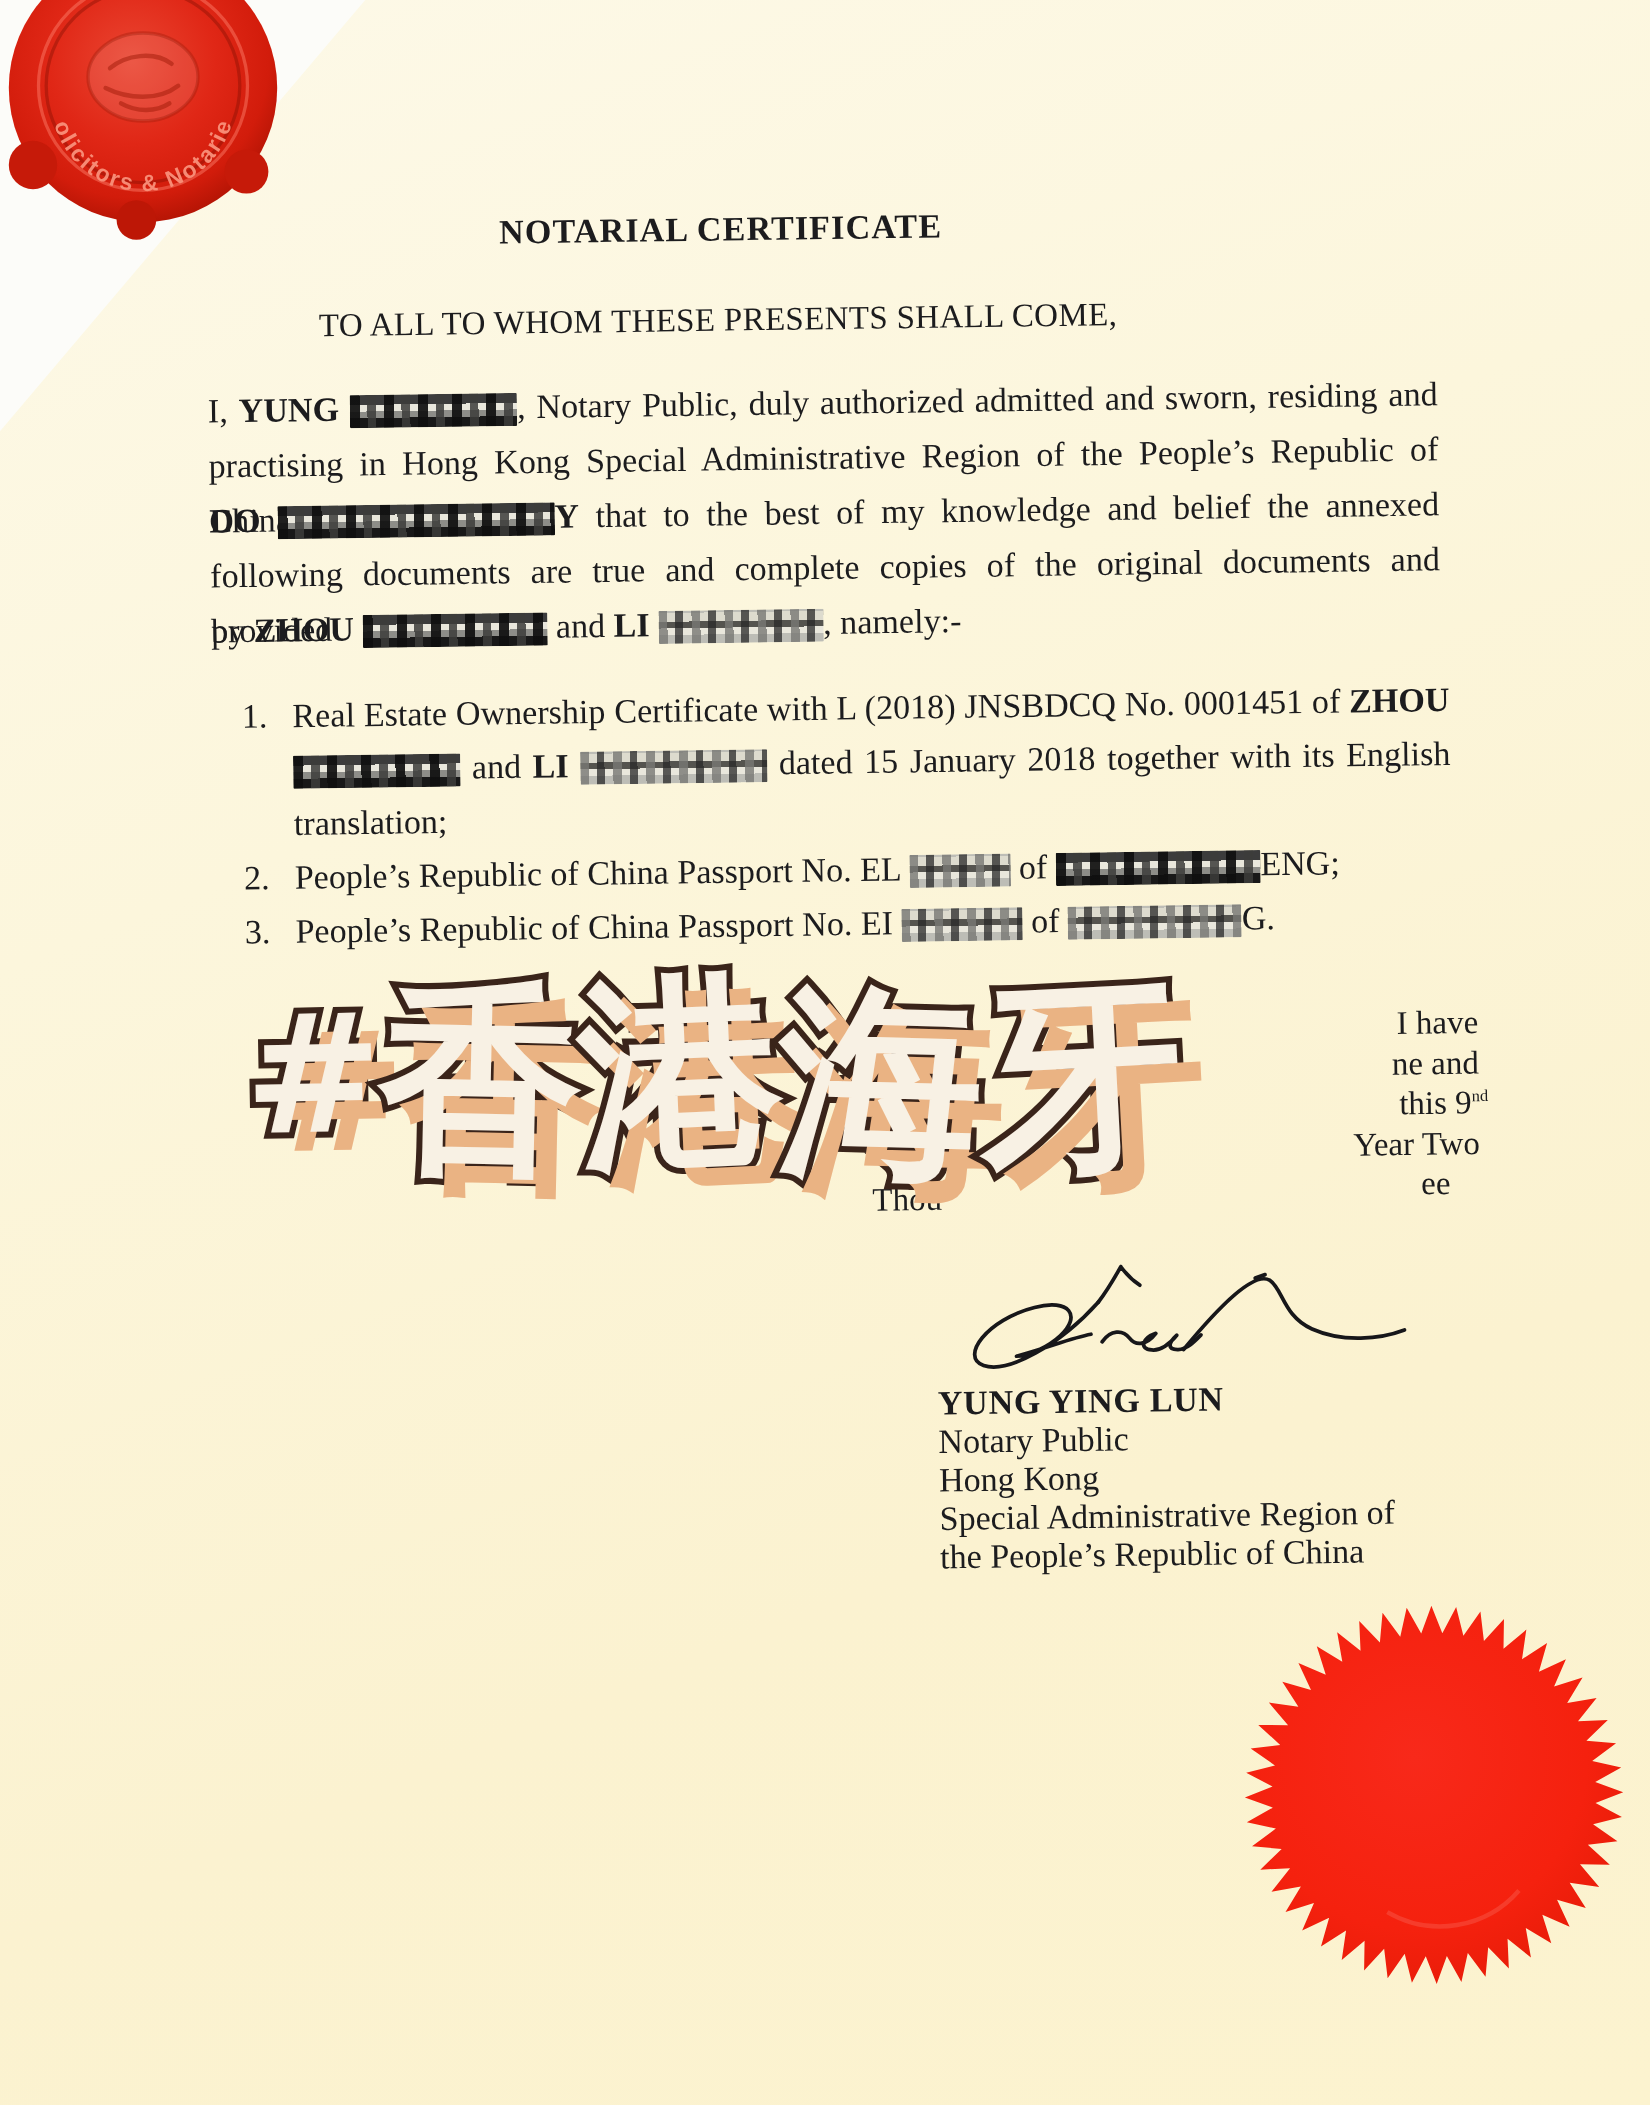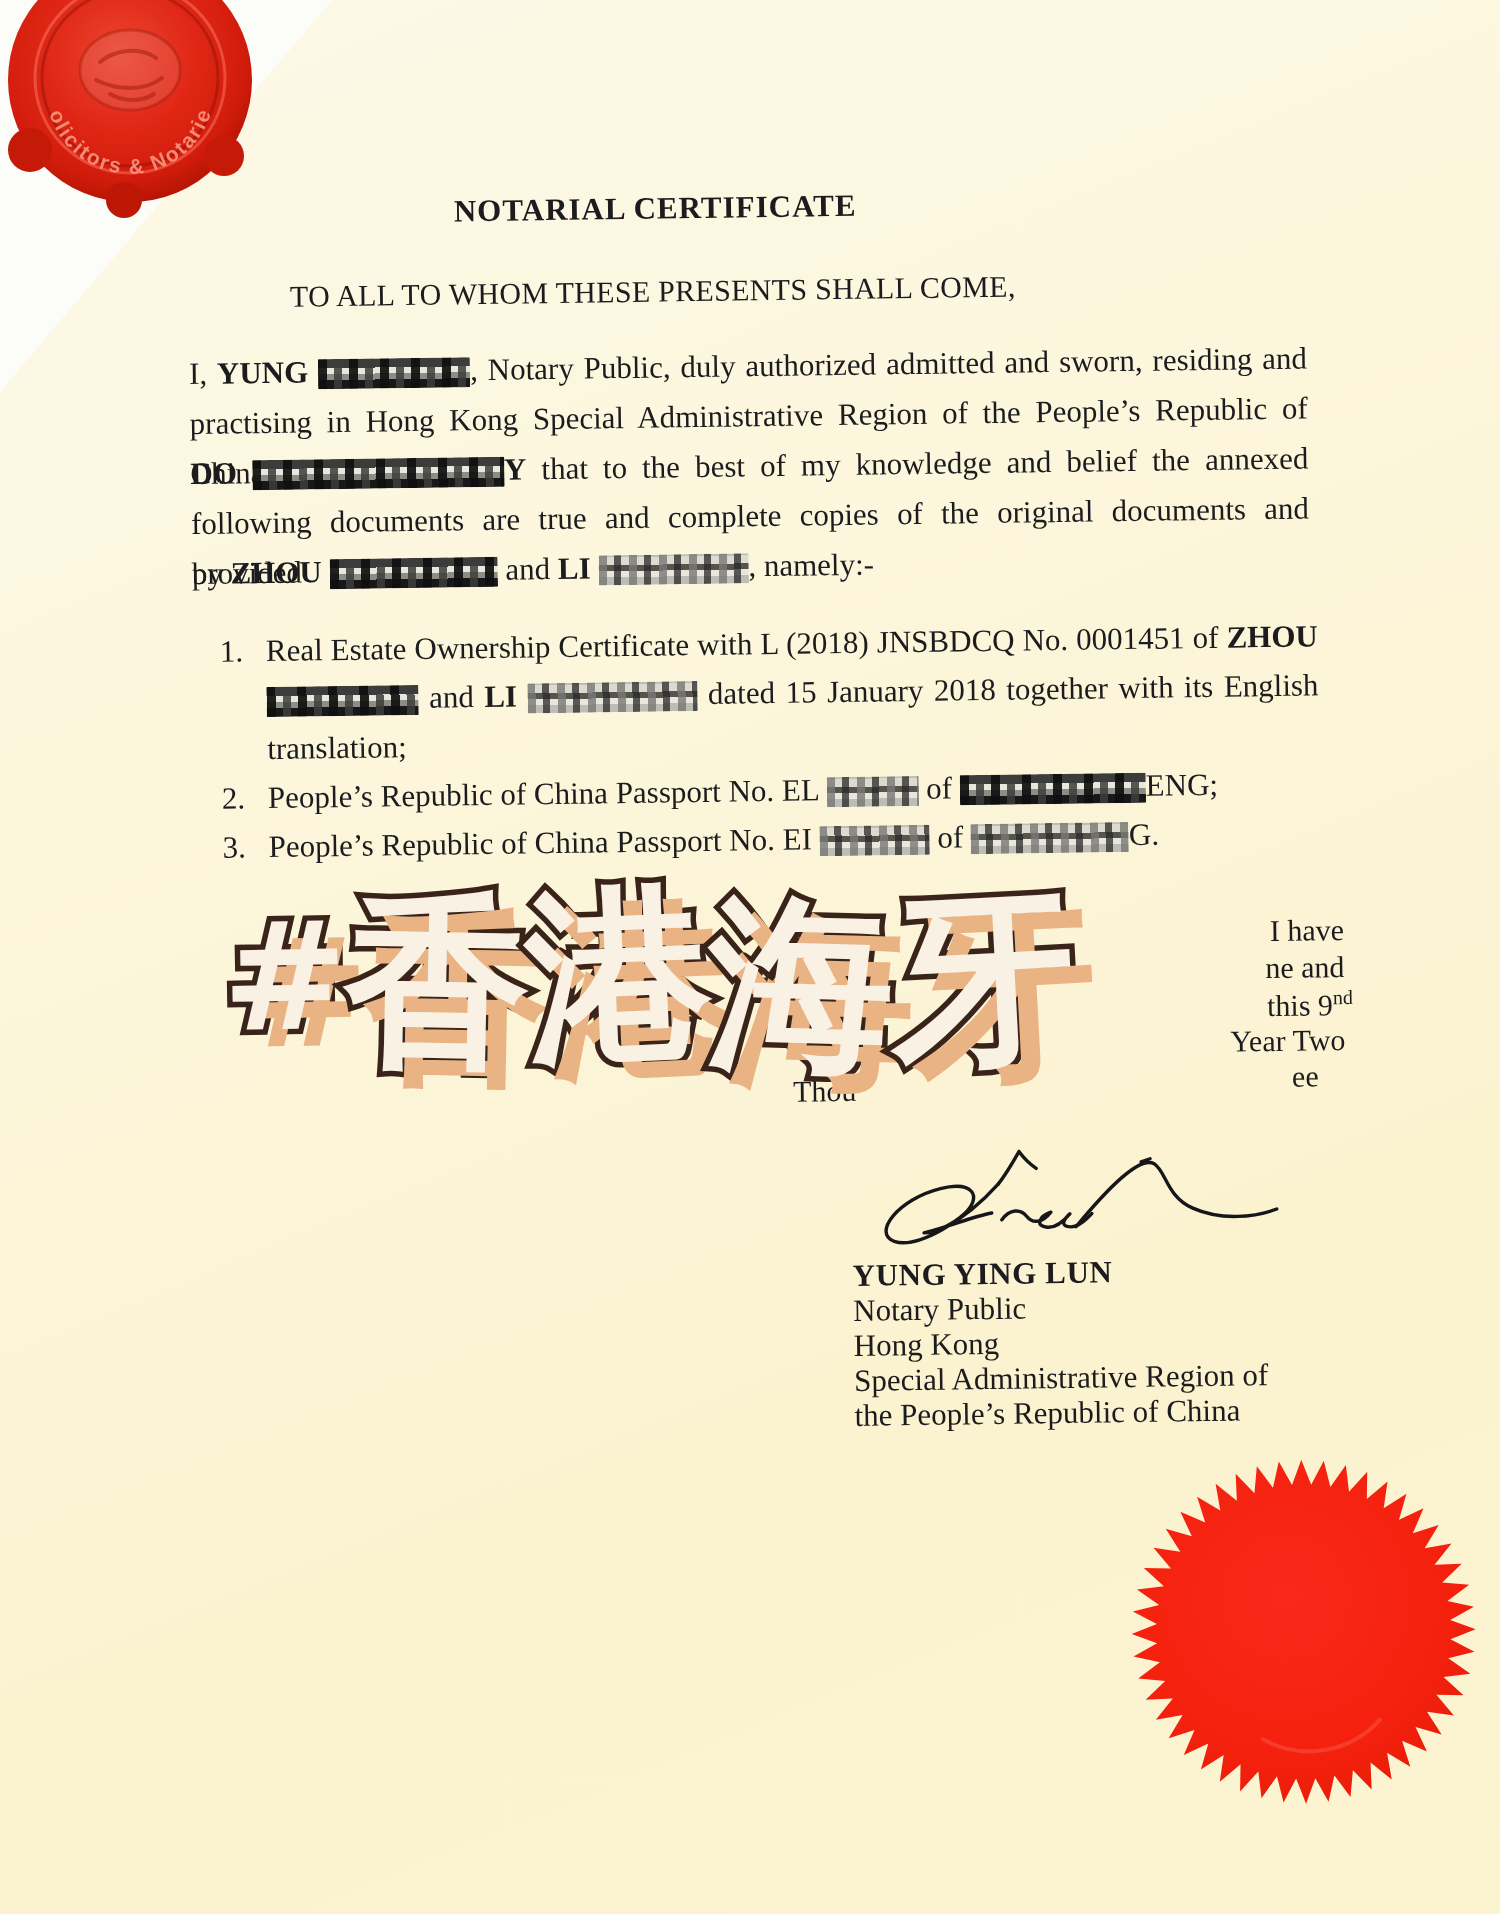--- a/index.html
+++ b/index.html
@@ -24,21 +24,21 @@
       repeating-linear-gradient(0deg,#181818 0 9px,#8d8d88 9px 15px,#e9e7dc 15px 21px,#3c3c3c 21px 30px);}
   .redact.light{background-image:
       repeating-linear-gradient(90deg,rgba(120,120,116,.8) 0 8px,rgba(0,0,0,0) 8px 15px,rgba(40,40,40,.75) 15px 22px,rgba(0,0,0,0) 22px 30px),
       repeating-linear-gradient(0deg,#bdbdb6 0 8px,#e9e7dc 8px 14px,#55544f 14px 20px,#dddbce 20px 28px);}
   .list{position:absolute;left:222px;top:620px;width:1098px;font-size:31px;}
   .list .li-line{position:relative;height:49px;line-height:49px;padding-left:46px;
     text-align:justify;text-align-last:justify;}
   .list .li-line.nojust{text-align:left;text-align-last:left;}
   .list .num{position:absolute;left:0;top:0;}
   .frag{position:absolute;font-size:30px;white-space:nowrap;}
-  .frag sup{font-size:20px;font-family:Liberation Serif, serif;}
+  .frag sup{font-size:15px;font-family:Liberation Serif, serif;}
   .watermark{position:absolute;left:222px;top:888px;z-index:6;white-space:nowrap;
     font-family:"DejaVu Sans",sans-serif;font-weight:900;color:#f8f1e4;
     -webkit-text-stroke:11px #3a241a;paint-order:stroke fill;
     text-shadow:21px 17px 0 #eab383;font-size:186px;letter-spacing:-4px;line-height:1;}
   .watermark span{display:inline-block;}
   .wm-hash{font-size:150px;vertical-align:16px;transform:rotate(-1deg);}
   .wm1{transform:rotate(1.2deg) translateY(2px);}
   .wm2{transform:rotate(-2.5deg) translateY(-5px);}
   .wm3{transform:rotate(1.6deg) translateY(4px);}
   .wm4{transform:rotate(-3deg) translateY(-2px);}

